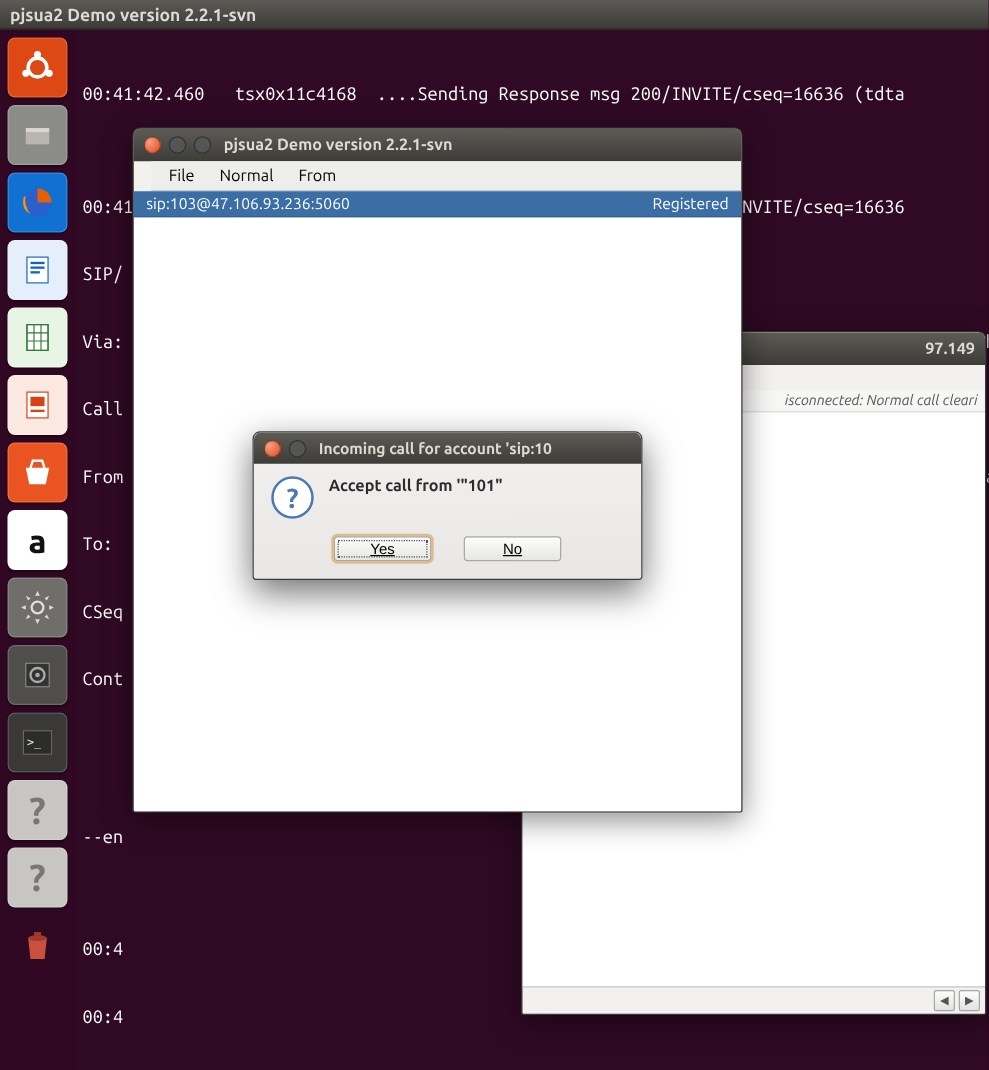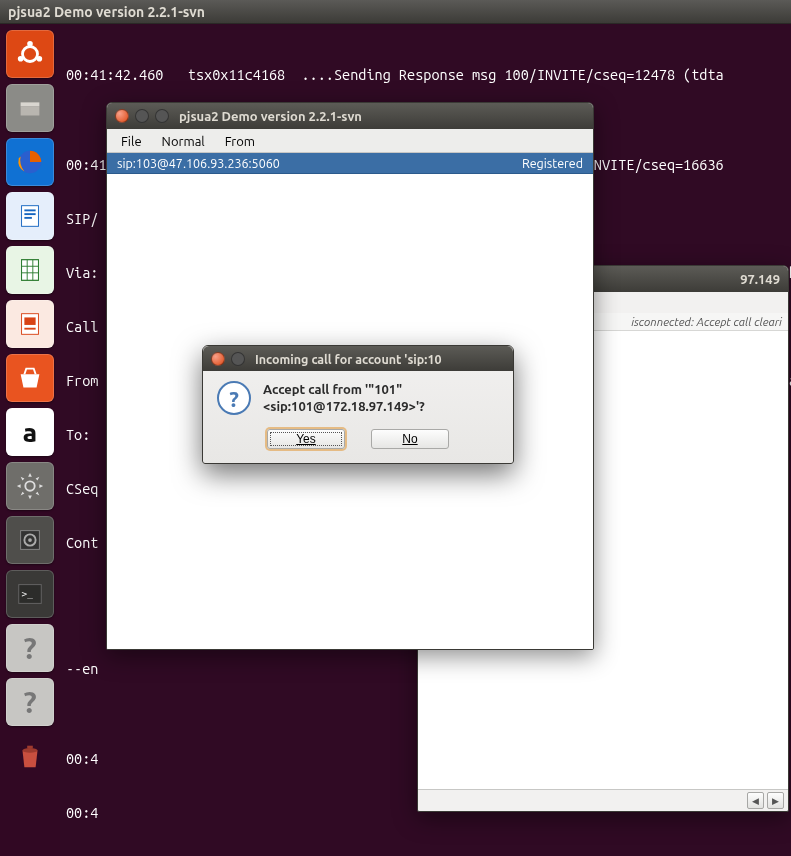--- a/index.html
+++ b/index.html
@@ -95,20 +95,21 @@
   }
   .win-ctrl.close { background: radial-gradient(circle at 30% 30%, #f7a089, #dd4814); }
   .menubar {
     height: 24px;
     background: #ededeb;
     border-bottom: 1px solid #c7c7c5;
     display: flex;
     align-items: center;
     padding: 0 4px;
     font-size: 13px;
+    margin-left: 14px;
   }
   .menuitem { padding: 2px 10px; cursor: default; }
   
   .account-row {
     background: #3b6ea5;
     color: #fff;
     font-size: 12.5px;
     display: flex;
     padding: 3px 10px;
     border-bottom: 1px solid #2b5a8c;
@@ -302,21 +303,21 @@
   <div class="launcher-item" style="background:transparent;box-shadow:none">
     <svg viewBox="0 0 32 32">
         <path d="M8 10 L24 10 L22 28 L10 28 Z" fill="#c94f3f"></path>
         <ellipse cx="16" cy="10" rx="8" ry="2.5" fill="#9e3a2e"></ellipse>
         <rect x="13" y="5" width="6" height="3" fill="#9e3a2e"></rect>
       </svg>
   </div>
 </div>
 
 <div class="terminal">
-  <div>00:41:42.460   tsx0x11c4168  ....Sending Response msg 100/INVITE/cseq=12478 (tdta</div>
+  <div>00:41:42.460   tsx0x11c4168  ....Sending Response msg 200/INVITE/cseq=16636 (tdta</div>
   <div></div>
   <div>00:41:42.461   pjsua_core.c  .....TX 343 bytes Response msg 100/INVITE/cseq=16636</div>
   <div>SIP/                                                                     </div>
   <div>Via:                                                                     106.93.236;branch=z9hG</div>
   <div>Call                                                                     </div>
   <div>From                                                                     8019-6afa9263a69a</div>
   <div>To:                                                                      </div>
   <div>CSeq                                                                     </div>
   <div>Cont                                                                     </div>
   <div></div>
@@ -361,21 +362,21 @@
     <span class="win-ctrl"></span>
     <span class="win-ctrl"></span>
     <span style="flex:1"></span>
     <span>97.149</span>
   </div>
   <div class="toolbar">
     <button class="btn">dio</button>
     <button class="btn">Add participant..</button>
   </div>
   <div class="status-line" style="text-align:right">
-    <span>isconnected: Accept call cleari</span>
+    <span>isconnected: Normal call cleari</span>
   </div>
   <div class="call-body" style="flex:1"></div>
   <div class="call-footer">
     <span class="scroll-btn">◀</span>
     <span class="scroll-btn">▶</span>
   </div>
 </div>
 
 <div class="window" style="left:106px; top:102px; width:488px; height:548px;">
   <div class="win-title">
@@ -399,20 +400,19 @@
 <div class="dialog" style="left:202px; top:345px; width:312px;">
   <div class="dlg-title">
     <span class="win-ctrl close"></span>
     <span class="win-ctrl"></span>
     <span style="margin-left:4px; white-space:nowrap; overflow:hidden;">Incoming call for account 'sip:10</span>
   </div>
   <div class="dlg-body">
     <div class="qicon">?</div>
     <div class="dlg-text">
       <div>Accept call from '"101"</div>
-      <div>&lt;sip:101@172.18.97.149&gt;'?</div>
     </div>
   </div>
   <div class="dlg-buttons">
     <button class="btn focus"><span class="ul">Yes</span></button>
     <button class="btn"><span class="ul">No</span></button>
   </div>
 </div>
 
 </body></html>

